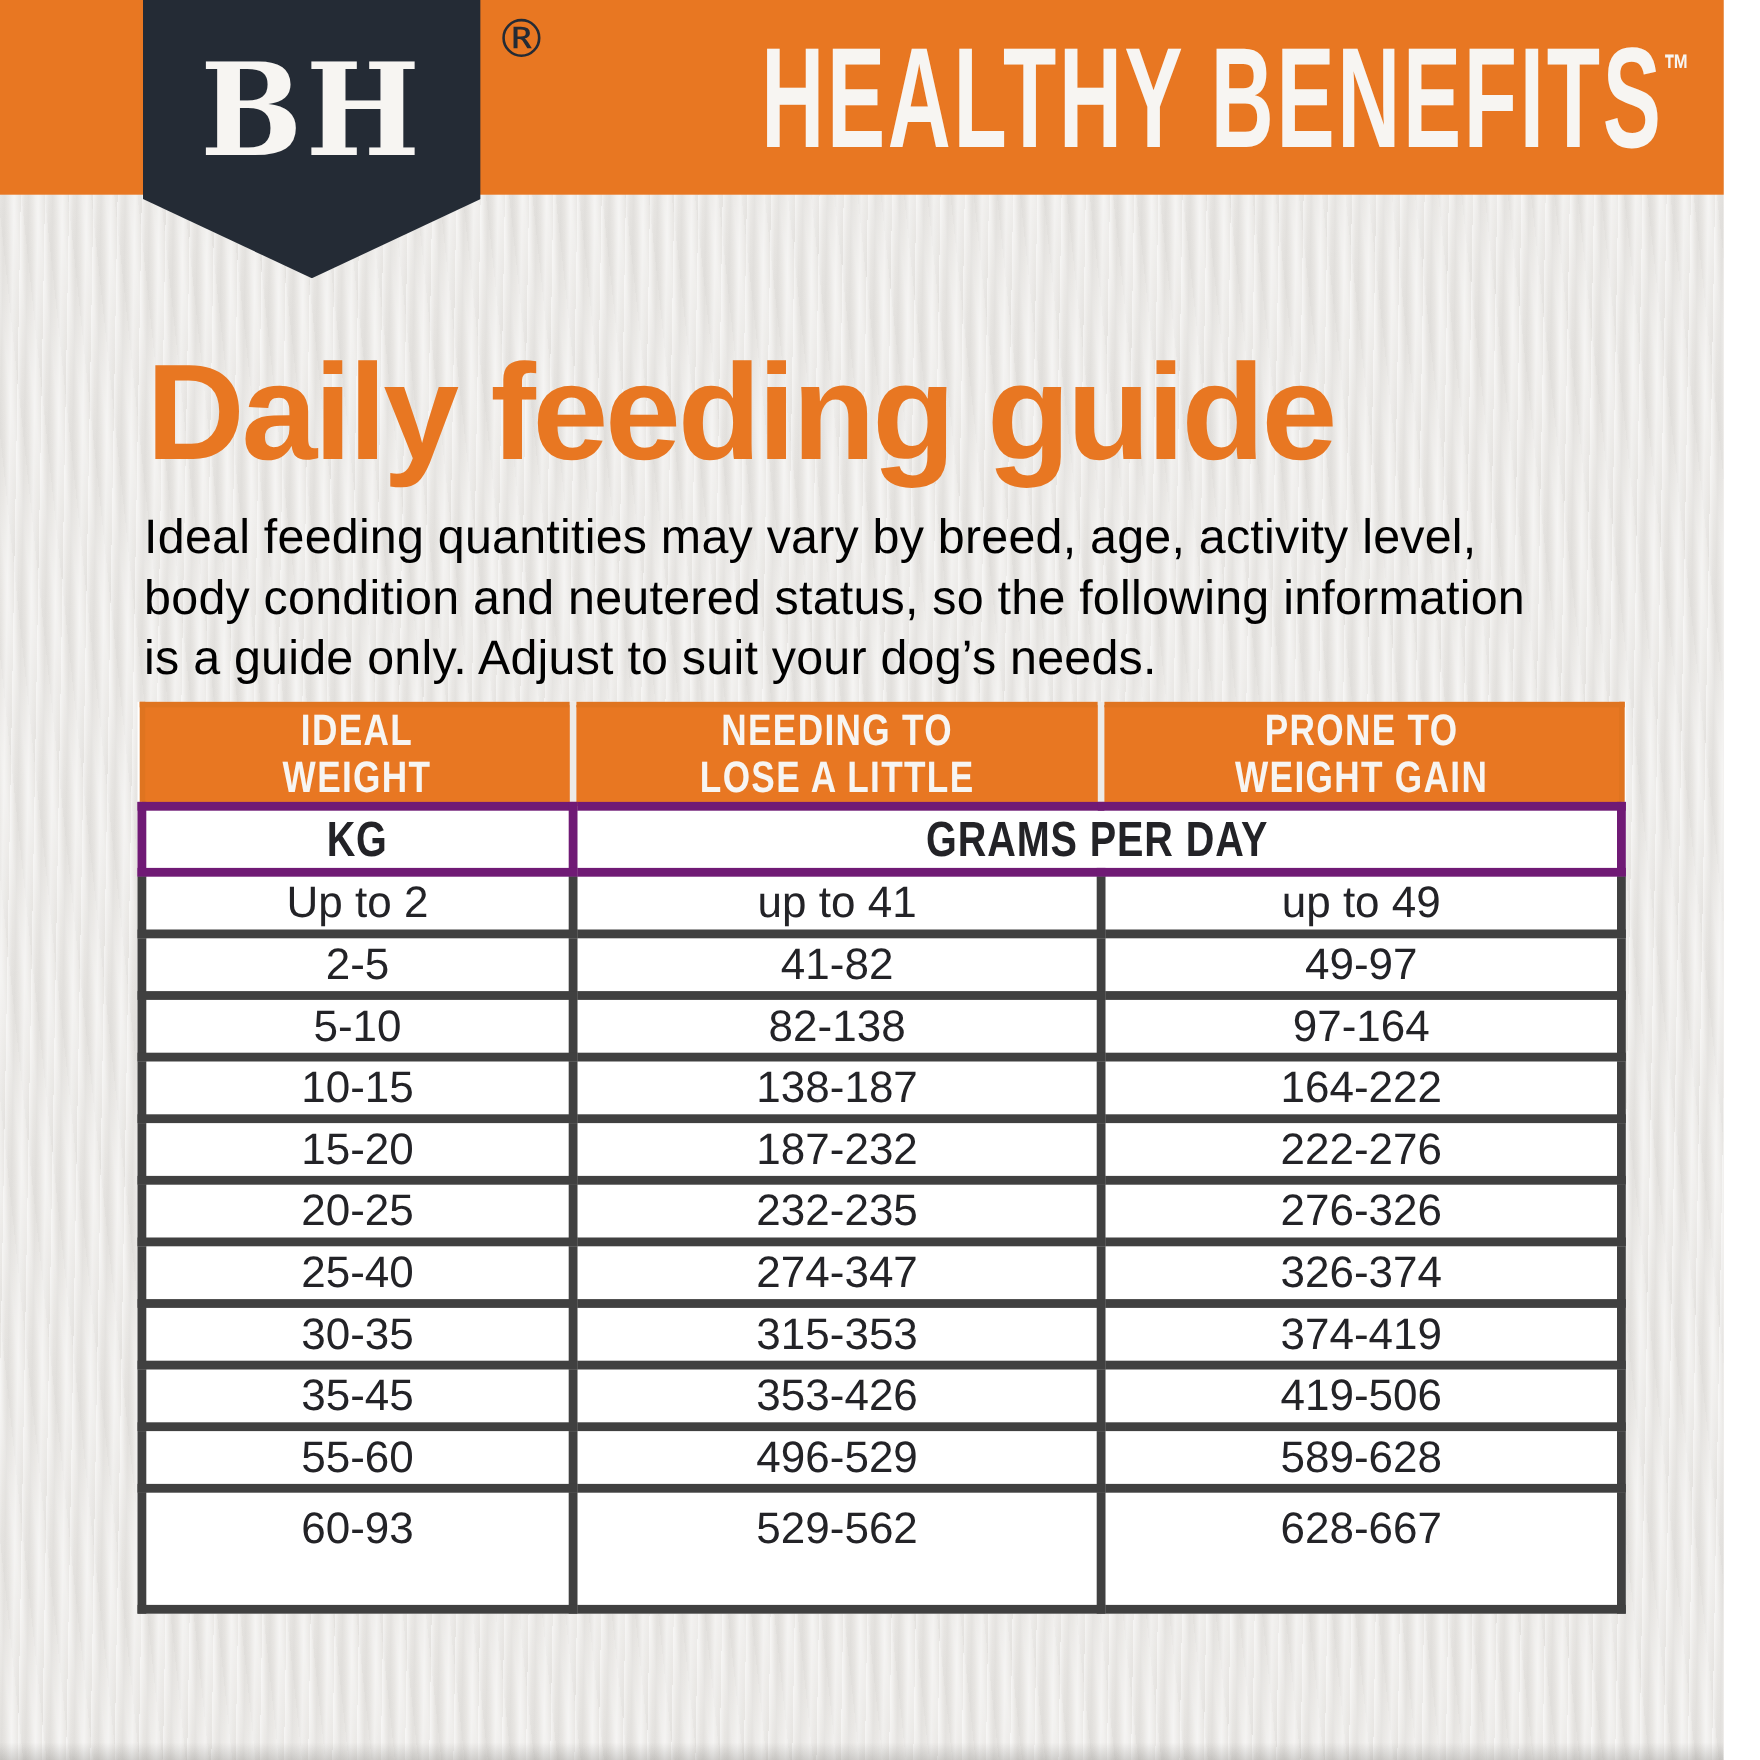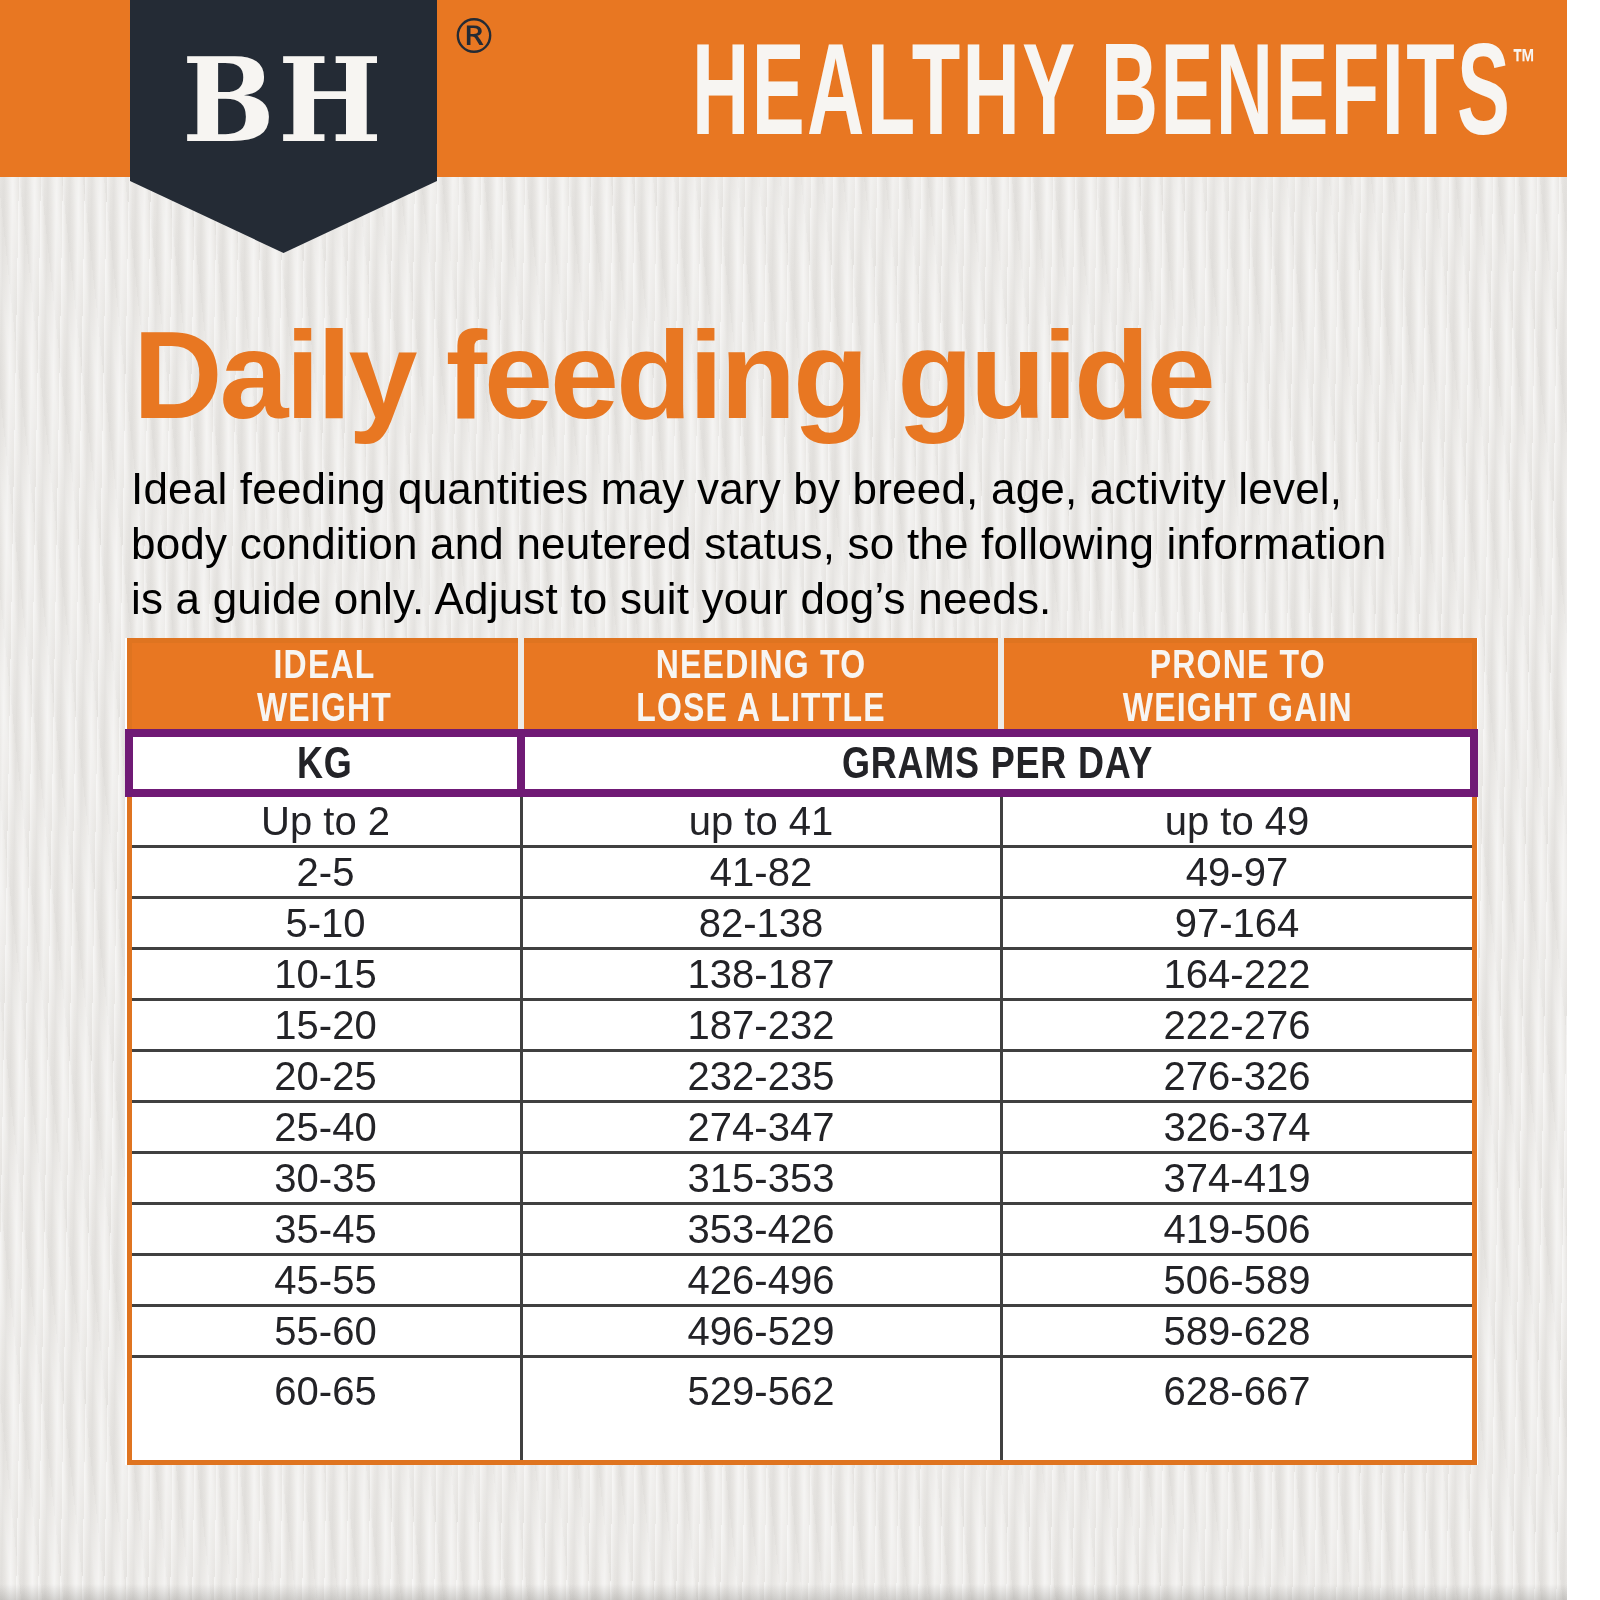--- a/index.html
+++ b/index.html
@@ -82,21 +82,21 @@
   }
   .unit-row td {
     height:44px; padding:0; border:8px solid #701a75;
     text-align:center; vertical-align:middle; background:#FFFFFF;
   }
   .unit-text {
     display:inline-block; transform:scaleX(0.80); transform-origin:center;
     color:#232327; font-weight:bold; font-size:45px; letter-spacing:1px;
   }
   .feeding-table tbody td {
-    height:48px; padding:0; border:3px solid #404040;
+    height:48px; padding:0; border:8px solid #404040;
     text-align:center; vertical-align:middle;
     color:#232327; font-size:40px; line-height:46px; white-space:pre-line;
   }
   .feeding-table tbody tr:last-child td { vertical-align:top; padding-top:10px; height:92px; }
 </style>
 </head>
 <body>
 
 <div class="canvas">
   <div class="texture"></div>
@@ -196,34 +196,29 @@
     <td>315-353</td>
     <td>374-419</td>
   </tr>
 
   <tr>
     <td>35-45</td>
     <td>353-426</td>
     <td>419-506</td>
   </tr>
 
-  <tr>
-    <td>45-55</td>
-    <td>426-496</td>
-    <td>506-589</td>
-  </tr>
 
   <tr>
     <td>55-60</td>
     <td>496-529</td>
     <td>589-628</td>
   </tr>
 
   <tr>
-    <td>60-65</td>
+    <td>60-93</td>
     <td>529-562</td>
     <td>628-667</td>
   </tr>
 
 </tbody>
   </table>
 
   <div class="bottom-shade"></div>
 </div>
 

